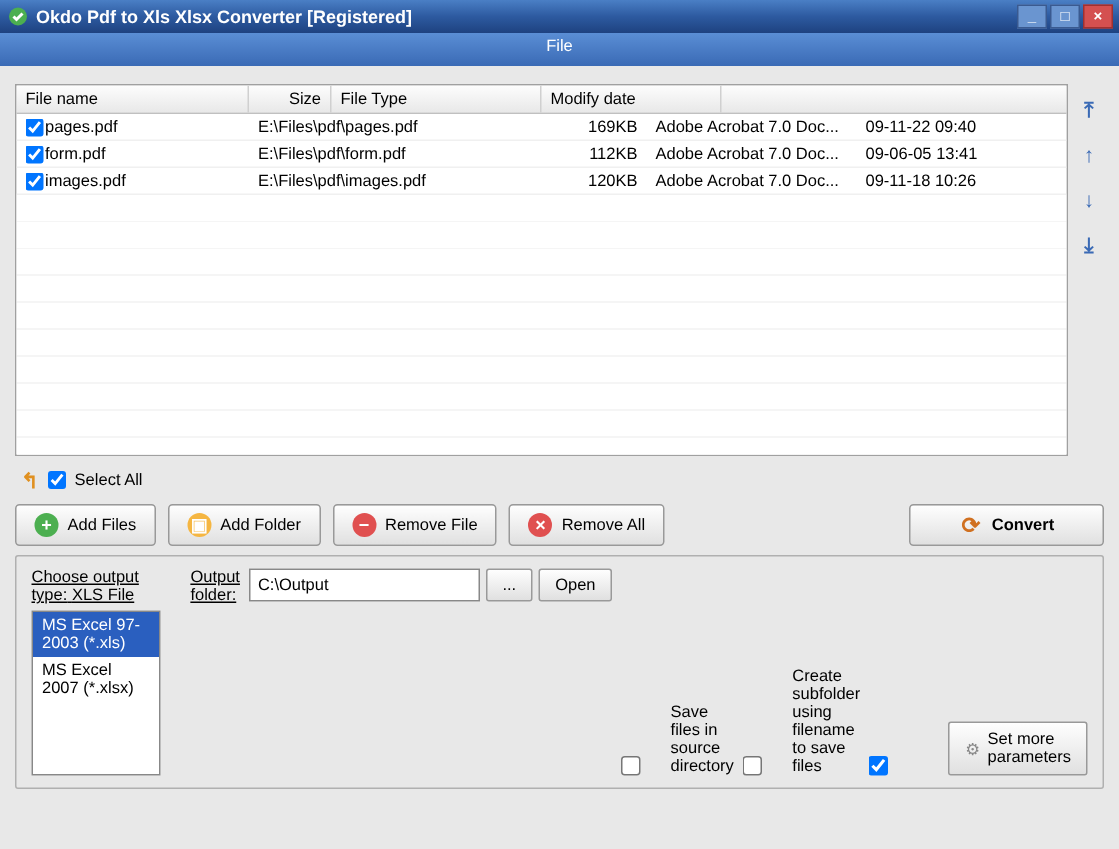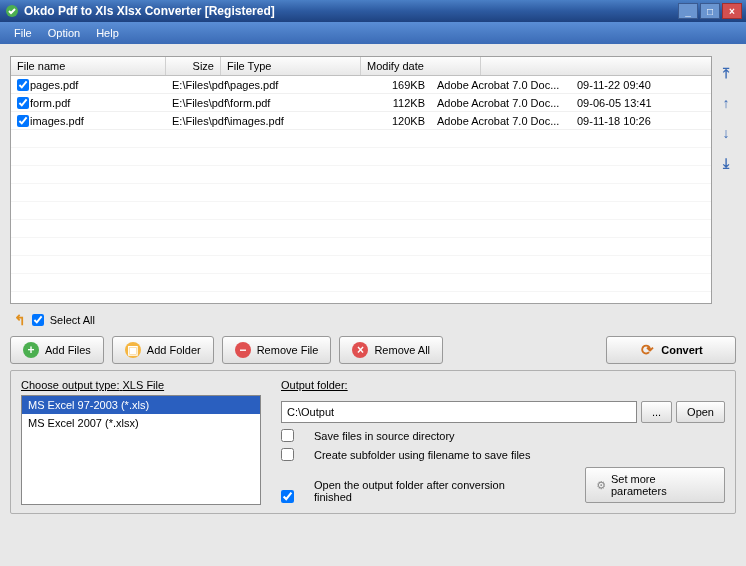--- a/index.html
+++ b/index.html
@@ -3,21 +3,21 @@
 <meta charset="utf-8">
 <style>
 * { box-sizing: border-box; margin: 0; padding: 0; font-family: Tahoma, Arial, sans-serif; font-size: 11px; }
 body { background: #f0f0f0; width: 746px; height: 566px; overflow: hidden; }
 .window { width: 746px; height: 566px; display: flex; flex-direction: column; }
 .titlebar { height: 22px; background: linear-gradient(180deg, #4a7fc5 0%, #2d5aa0 50%, #1e4280 100%); display: flex; align-items: center; padding: 0 4px; color: #fff; font-weight: bold; }
 .titlebar .app-icon { width: 16px; height: 16px; margin-right: 4px; display: inline-flex; align-items: center; justify-content: center; }
 .titlebar .title-text { flex: 1; font-size: 12px; }
 .titlebar .win-btn { width: 20px; height: 16px; margin-left: 2px; background: #d45050; border: 1px solid #a03030; display: flex; align-items: center; justify-content: center; color: #fff; font-weight: bold; font-size: 10px; cursor: pointer; }
 .titlebar .win-btn.min, .titlebar .win-btn.max { background: #6a95d0; border-color: #3a5a90; }
-.menubar { height: 22px; background: linear-gradient(180deg, #5a8ed5 0%, #3a6ab5 100%); display: flex; align-items: center; padding: 0 6px; color: #fff; font-size: 12px; }
+.menubar { height: 22px; background: linear-gradient(180deg, #5a8ed5 0%, #3a6ab5 100%); display: flex; align-items: center; padding: 0 6px; color: #fff; font-size: 12px; flex-direction: column; }
 .menubar .menu-item { padding: 3px 8px; cursor: pointer; }
 .content { flex: 1; background: #e8e8e8; padding: 12px 10px; display: flex; flex-direction: column; gap: 6px; }
 .table-row-area { display: flex; gap: 4px; }
 .table-container { flex: 1; border: 1px solid #a0a0a0; background: #fff; height: 248px; overflow: hidden; }
 .table-header { display: flex; background: linear-gradient(180deg, #fdfdfd 0%, #e8e8e8 100%); border-bottom: 1px solid #c0c0c0; }
 .th { padding: 3px 6px; border-right: 1px solid #d0d0d0; font-size: 11px; }
 .col-name { width: 155px; }
 .col-path { width: 210px; }
 .col-size { width: 55px; text-align: right; }
 .col-type { width: 140px; }
@@ -34,21 +34,21 @@
 .button-row { display: flex; gap: 8px; }
 .btn { height: 28px; padding: 0 12px; background: linear-gradient(180deg, #fefefe 0%, #e0e0e0 100%); border: 1px solid #999; border-radius: 3px; display: flex; align-items: center; gap: 6px; cursor: pointer; font-size: 11px; }
 .btn .ico { width: 16px; height: 16px; display: inline-flex; align-items: center; justify-content: center; border-radius: 50%; font-weight: bold; font-size: 12px; color: #fff; }
 .ico.add { background: #4caf50; }
 .ico.folder { background: #f5b642; }
 .ico.remove { background: #e05050; }
 .ico.convert { color: #d07020; font-size: 15px; }
 .btn.convert { width: 130px; justify-content: center; font-weight: bold; margin-left: auto; }
 .bottom-panel { border: 1px solid #b0b0b0; border-radius: 2px; background: #e8e8e8; padding: 8px 10px; display: flex; gap: 20px; }
 .left-sec { width: 240px; }
-.right-sec { flex: 1; display: flex; flex-direction: column; gap: 6px; }
+.right-sec { flex: 1; display: flex; flex-direction: row; gap: 6px; }
 .lbl { font-size: 11px; margin-bottom: 4px; display: block; text-decoration: underline; }
 .listbox { border: 1px solid #888; background: #fff; height: 110px; }
 .listbox .opt { padding: 3px 6px; cursor: pointer; }
 .listbox .opt.selected { background: #2a5fbf; color: #fff; }
 .folder-row { display: flex; gap: 4px; }
 .folder-input { flex: 1; height: 22px; border: 1px solid #888; padding: 2px 5px; background: #fff; }
 .small-btn { height: 22px; padding: 0 10px; background: linear-gradient(180deg, #fefefe 0%, #e0e0e0 100%); border: 1px solid #999; border-radius: 2px; cursor: pointer; font-size: 11px; }
 .check-row { display: flex; align-items: flex-end; gap: 20px; font-size: 11px; }
 .more-btn { display: flex; align-items: center; gap: 5px; padding: 5px 10px; background: linear-gradient(180deg, #fefefe 0%, #e0e0e0 100%); border: 1px solid #999; border-radius: 2px; cursor: pointer; font-size: 11px; }
 .gear { color: #888; }
@@ -176,21 +176,20 @@
       <div class="check-row">
             <input type="checkbox" style="">
             <span>Save files in source directory</span>
           </div>
       <div class="check-row">
             <input type="checkbox" style="">
             <span>Create subfolder using filename to save files</span>
           </div>
       <div class="check-row">
         <input type="checkbox" checked="" style="">
-            <span>Open the output folder after conversion finished</span>
         <div style="flex:1"></div>
         <div class="more-btn">
               <span class="gear">⚙</span>
               <span>Set more parameters</span>
             </div>
       </div>
     </div>
   </div>
 
 </div>

